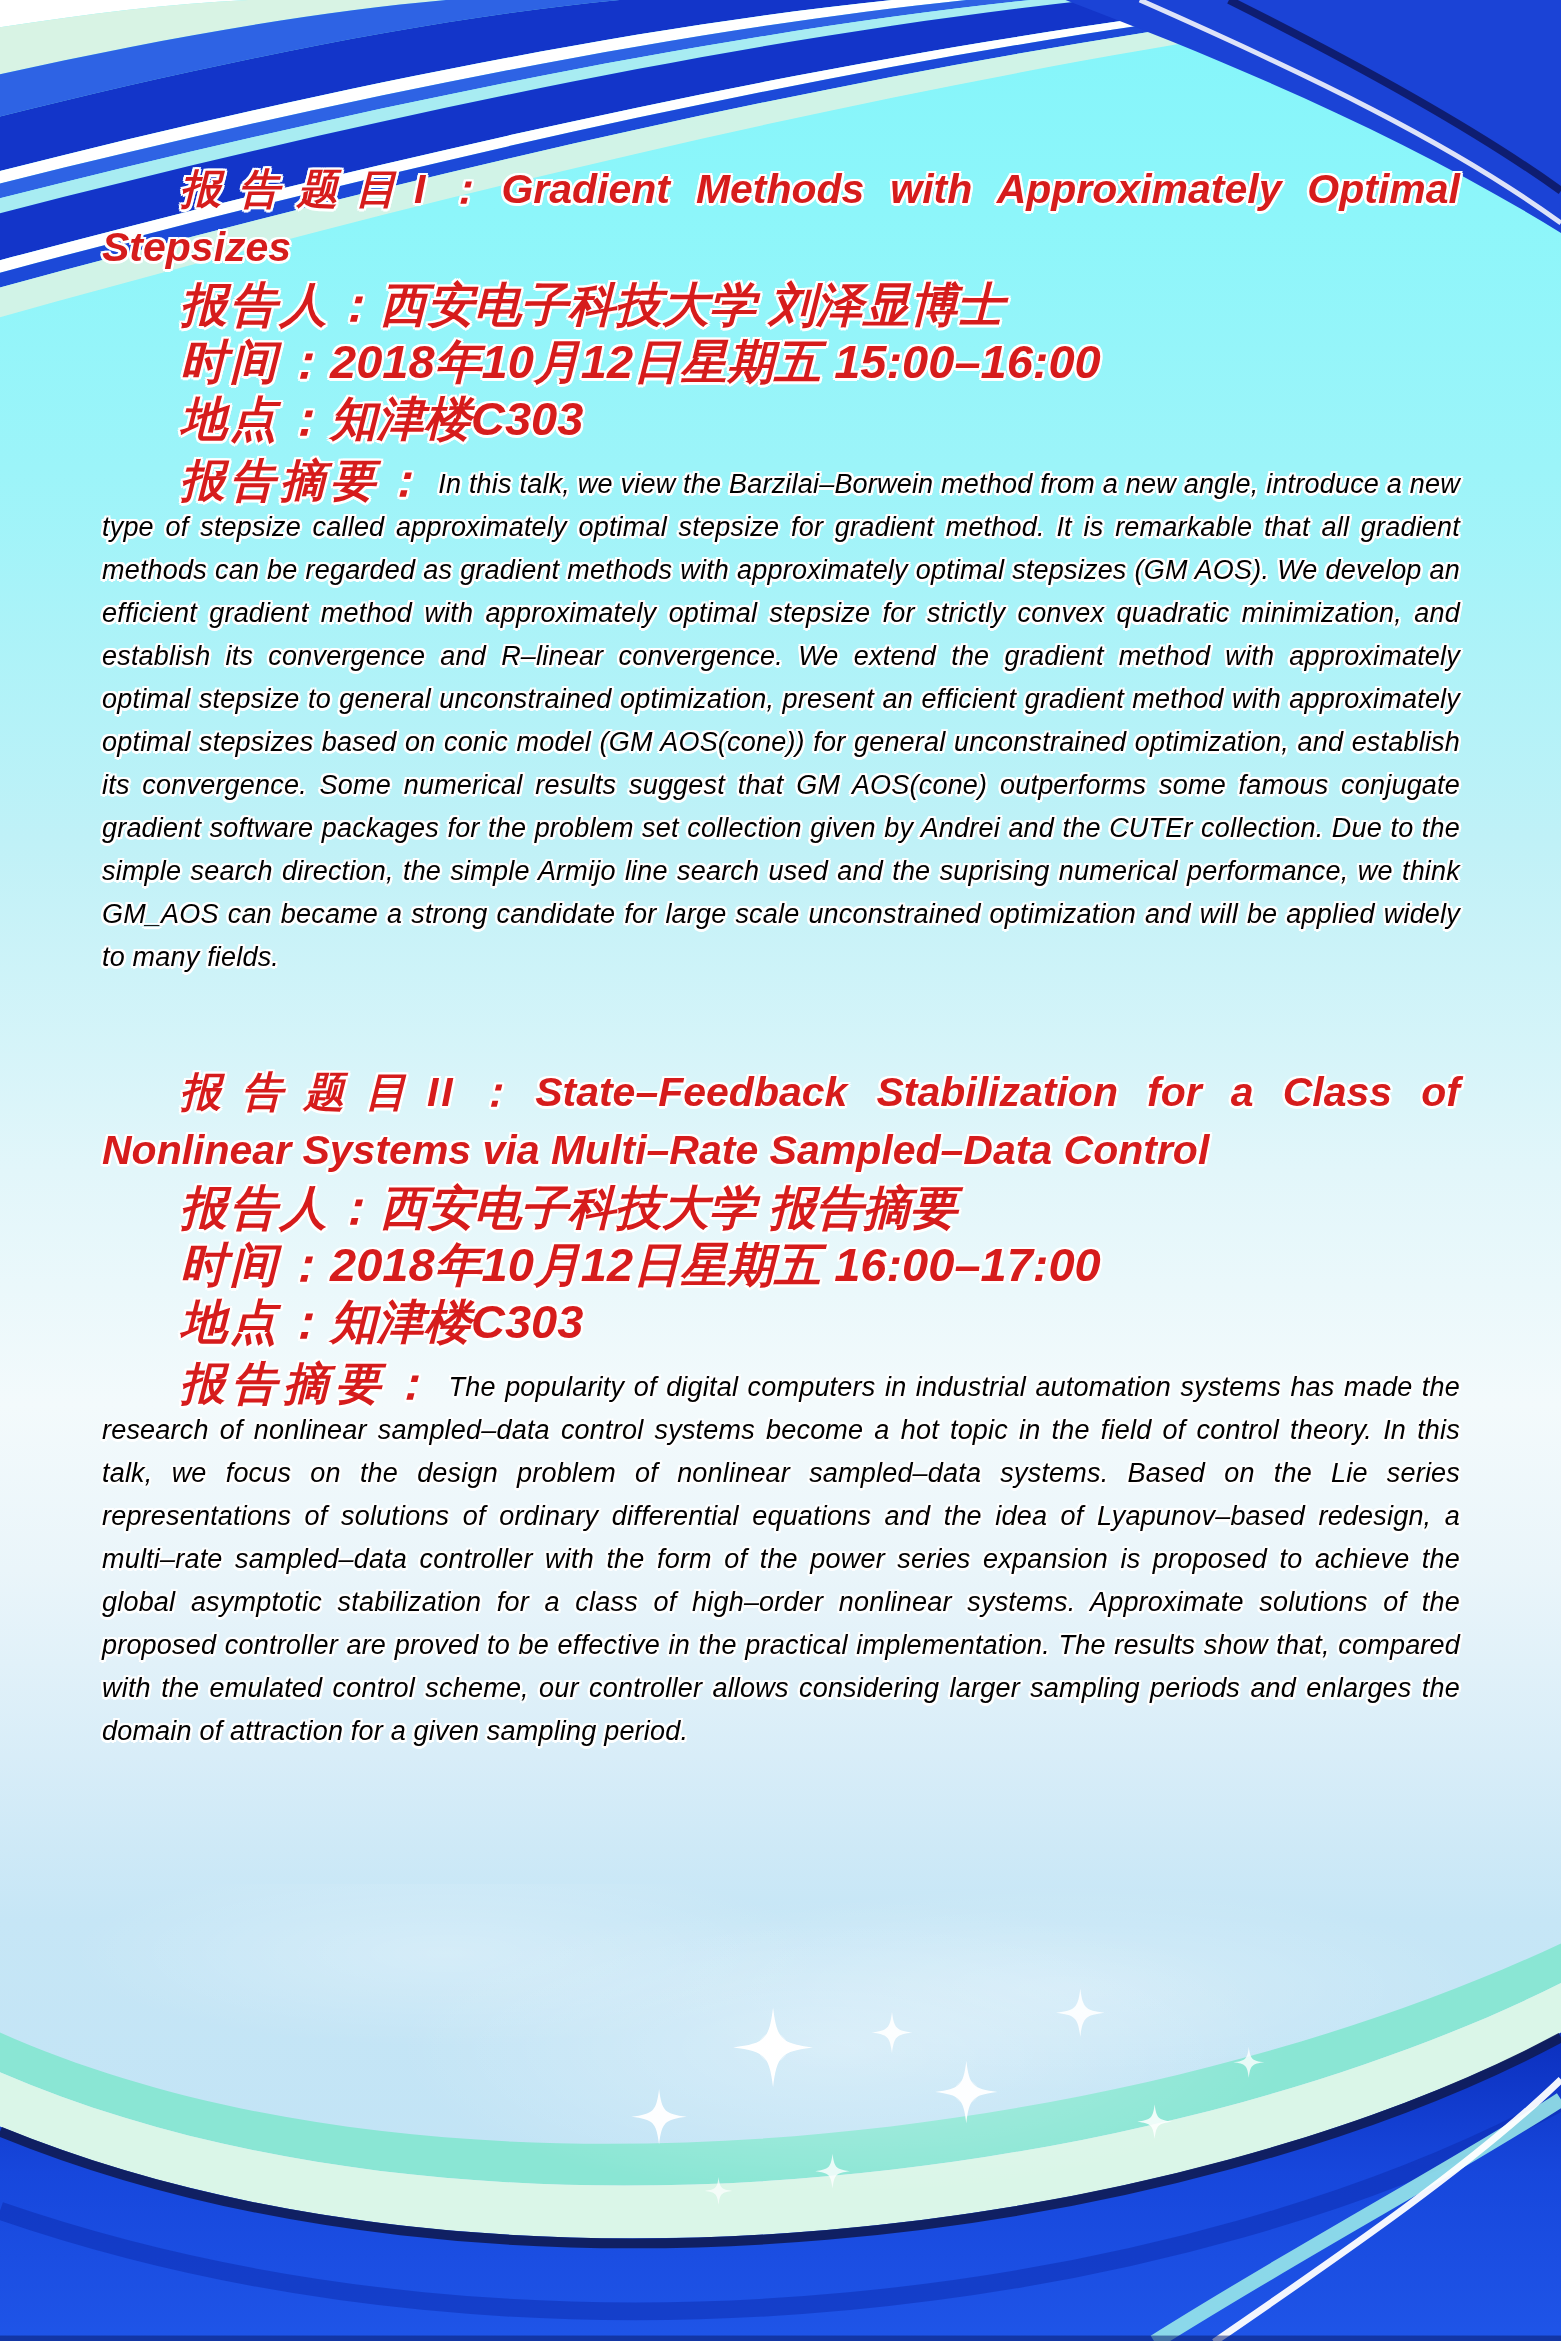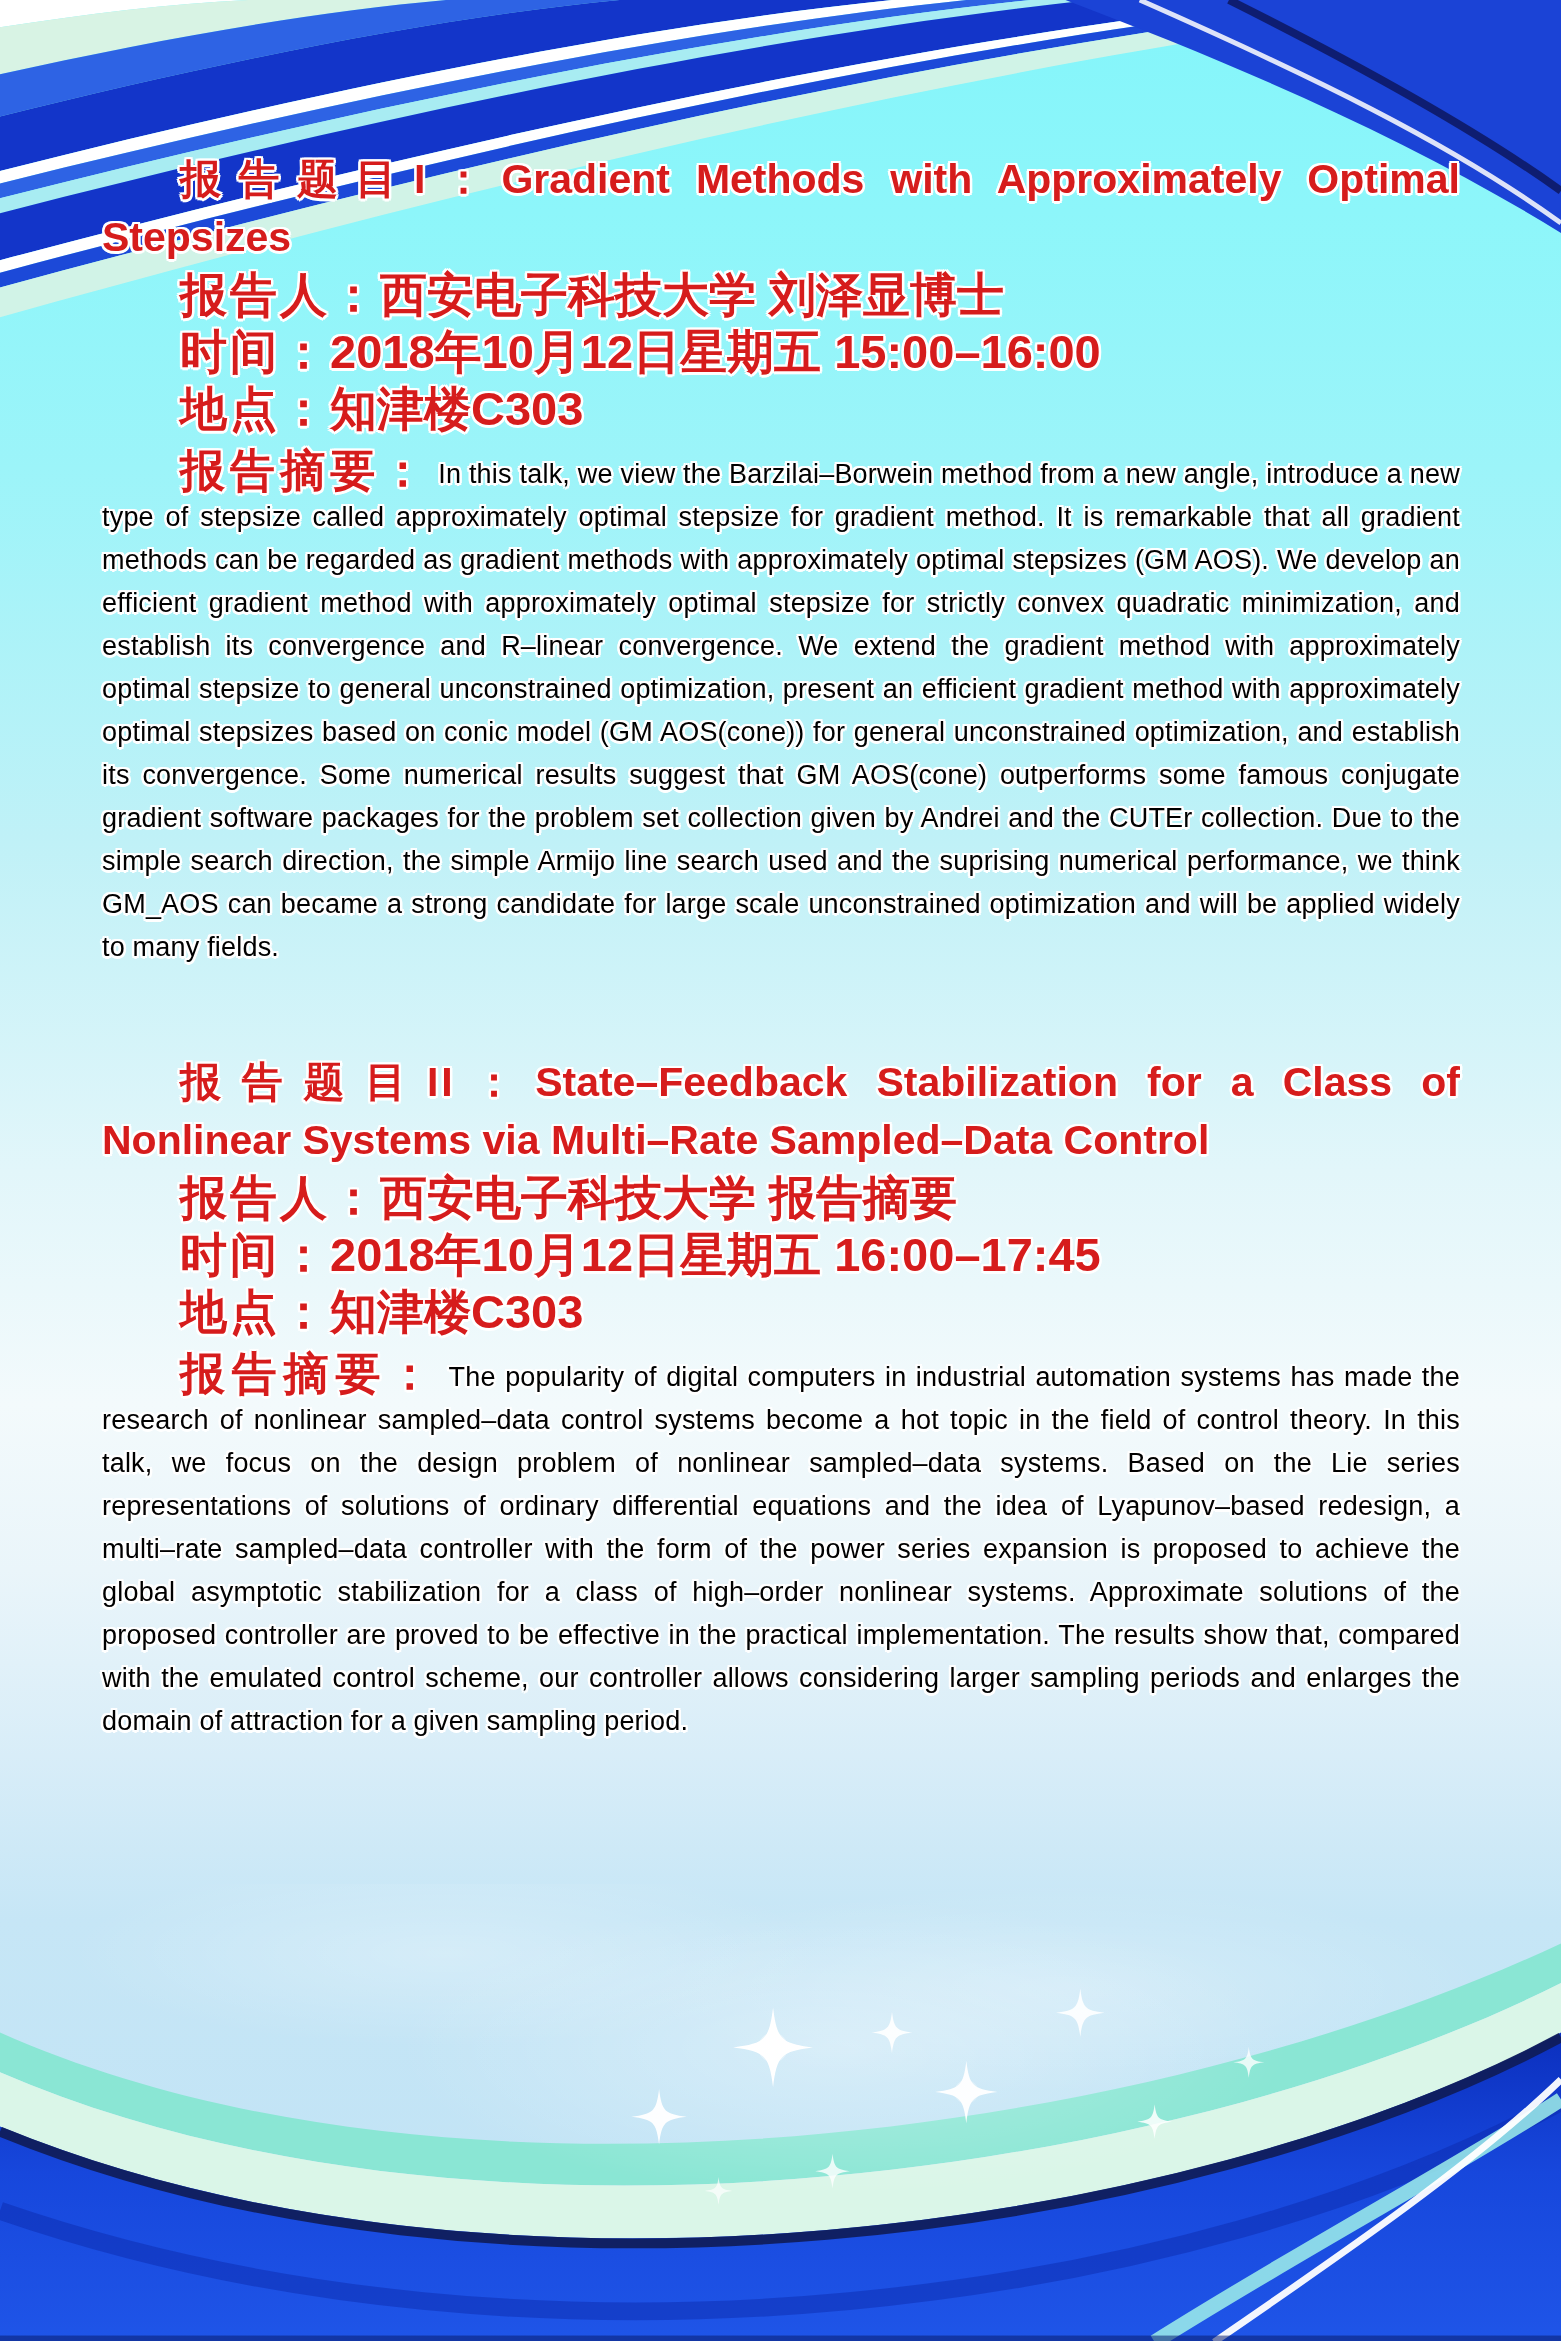--- a/index.html
+++ b/index.html
@@ -10,21 +10,21 @@
   }
   .page{
     position:absolute;inset:0;
     background:linear-gradient(180deg,
       #84f5fa 0%, #8df6fa 9%, #9cf4f9 20%, #c0f1f7 36%,
       #e2f6fa 50%, #f3fafc 60%, #eaf5fa 67%, #d8edf8 75%,
       #c6e6f6 82%, #bfe2f5 100%);
   }
   .deco-top{position:absolute;top:0;left:0;width:1561px;height:347px;z-index:1;}
   .deco-bottom{position:absolute;top:1884px;left:0;width:1561px;height:458px;z-index:1;}
-  .content{position:absolute;top:2px;left:102px;width:1358px;z-index:2;}
+  .content{position:absolute;top:12px;left:102px;width:1358px;z-index:2;font-style:italic;}
 
   .outline{
     text-shadow:
       2.5px 0 0 #fff,-2.5px 0 0 #fff,0 2.5px 0 #fff,0 -2.5px 0 #fff,
       2px 2px 0 #fff,-2px 2px 0 #fff,2px -2px 0 #fff,-2px -2px 0 #fff;
   }
   .title{
     margin:0;font-size:41px;font-weight:bold;color:#d61c1c;
     line-height:58px;text-align:justify;text-indent:78px;
   }
@@ -111,20 +111,20 @@
       <h2 class="title outline"><span class="cjk">报告题目I：</span><span>Gradient Methods with Approximately Optimal Stepsizes</span></h2>
       <p class="meta outline"><span class="cjk">报告人：</span><span>西安电子科技大学 刘泽显博士</span></p>
       <p class="meta outline"><span class="cjk">时间：</span><span>2018年10月12日星期五 15:00–16:00</span></p>
       <p class="meta outline"><span class="cjk">地点：</span><span>知津楼C303</span></p>
       <p class="abstract outline"><span class="a-label">报告摘要：</span> <span>In this talk, we view the Barzilai–Borwein method from a new angle, introduce a new type of stepsize called approximately optimal stepsize for gradient method. It is remarkable that all gradient methods can be regarded as gradient methods with approximately optimal stepsizes (GM AOS). We develop an efficient gradient method with approximately optimal stepsize for strictly convex quadratic minimization, and establish its convergence and R–linear convergence. We extend the gradient method with approximately optimal stepsize to general unconstrained optimization, present an efficient gradient method with approximately optimal stepsizes based on conic model (GM AOS(cone)) for general unconstrained optimization, and establish its convergence. Some numerical results suggest that GM AOS(cone) outperforms some famous conjugate gradient software packages for the problem set collection given by Andrei and the CUTEr collection. Due to the simple search direction, the simple Armijo line search used and the suprising numerical performance, we think GM_AOS can became a strong candidate for large scale unconstrained optimization and will be applied widely to many fields.</span></p>
     </section>
 
     <section class="talk talk-2">
       <h2 class="title outline"><span class="cjk">报告题目II：</span><span>State–Feedback Stabilization for a Class of Nonlinear Systems via Multi–Rate Sampled–Data Control</span></h2>
       <p class="meta outline"><span class="cjk">报告人：</span><span>西安电子科技大学 报告摘要</span></p>
-      <p class="meta outline"><span class="cjk">时间：</span><span>2018年10月12日星期五 16:00–17:45</span></p>
+      <p class="meta outline"><span class="cjk">时间：</span><span>2018年10月12日星期五 16:00–17:00</span></p>
       <p class="meta outline"><span class="cjk">地点：</span><span>知津楼C303</span></p>
       <p class="abstract outline"><span class="a-label">报告摘要：</span> <span>The popularity of digital computers in industrial automation systems has made the research of nonlinear sampled–data control systems become a hot topic in the field of control theory. In this talk, we focus on the design problem of nonlinear sampled–data systems. Based on the Lie series representations of solutions of ordinary differential equations and the idea of Lyapunov–based redesign, a multi–rate sampled–data controller with the form of the power series expansion is proposed to achieve the global asymptotic stabilization for a class of high–order nonlinear systems. Approximate solutions of the proposed controller are proved to be effective in the practical implementation. The results show that, compared with the emulated control scheme, our controller allows considering larger sampling periods and enlarges the domain of attraction for a given sampling period.</span></p>
     </section>
 
   </main>
 </div>
 
 
 </body></html>

